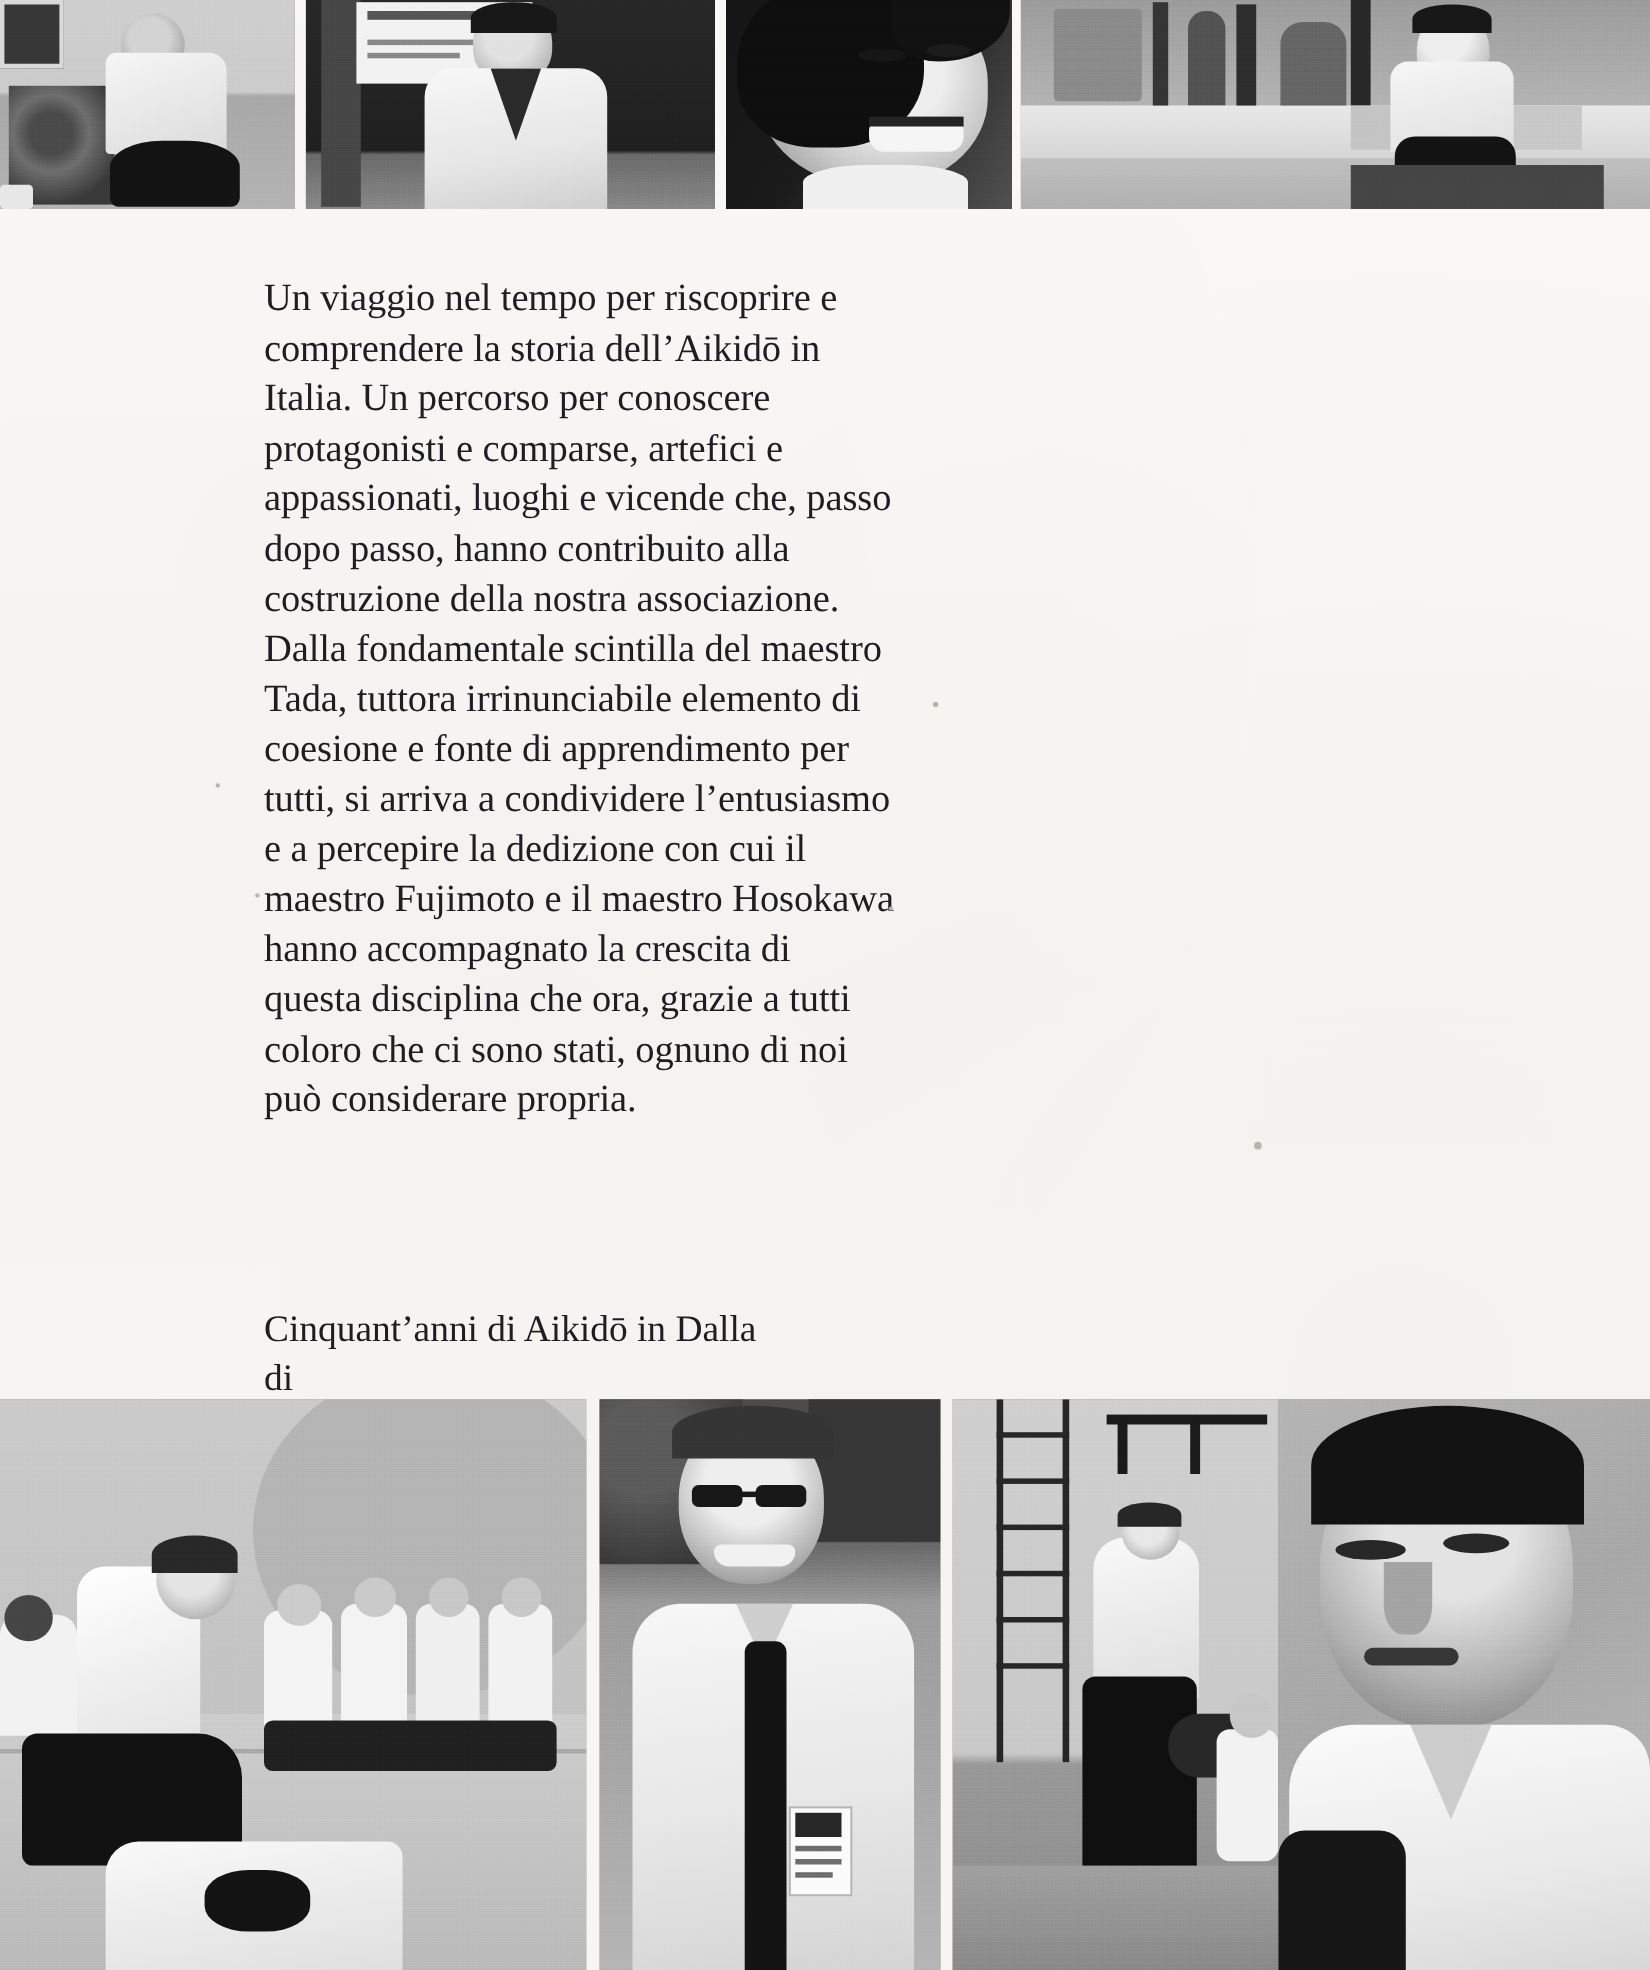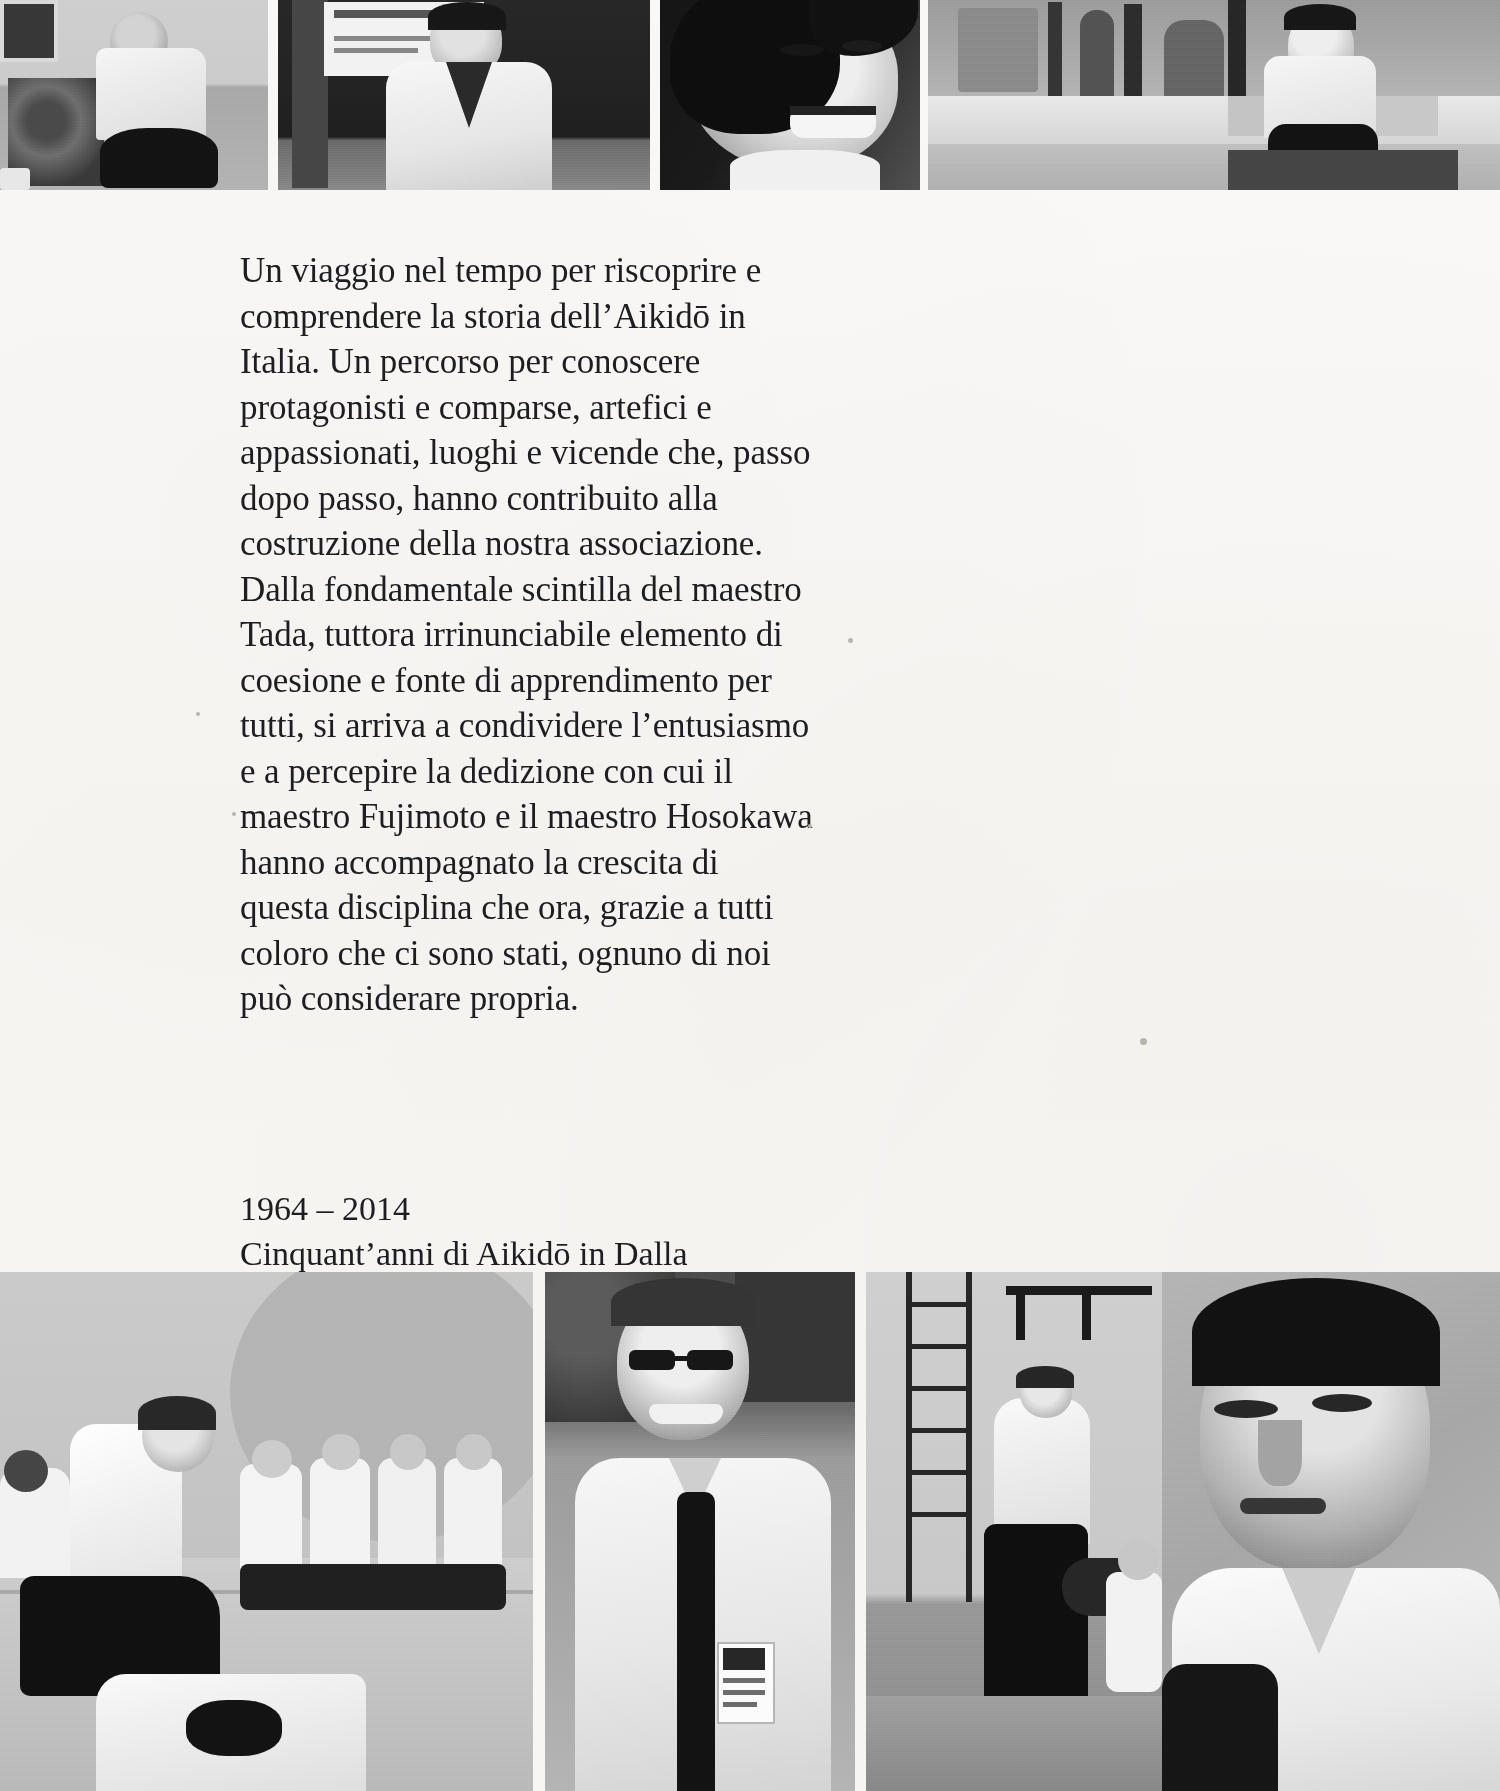--- a/index.html
+++ b/index.html
@@ -171,21 +171,20 @@
 coesione e fonte di apprendimento per
 tutti, si arriva a condividere l’entusiasmo
 e a percepire la dedizione con cui il
 maestro Fujimoto e il maestro Hosokawa
 hanno accompagnato la crescita di
 questa disciplina che ora, grazie a tutti
 coloro che ci sono stati, ognuno di noi
 può considerare propria.</div>
 
   <div class="credits">
-    <div>1964 – 2014</div>
     <div>Cinquant’anni di Aikidō in Dalla</div>
     <div>di</div>
     <div>Paolo Bottoni</div>
   </div>
 
   <div class="speck" style="left:848px; top:638px; width:5px; height:5px;"></div>
   <div class="speck" style="left:1140px; top:1038px; width:7px; height:7px;"></div>
   <div class="speck" style="left:232px; top:812px; width:4px; height:4px;"></div>
   <div class="speck" style="left:808px; top:824px; width:4px; height:4px;"></div>
   <div class="speck" style="left:196px; top:712px; width:4px; height:4px;"></div>

